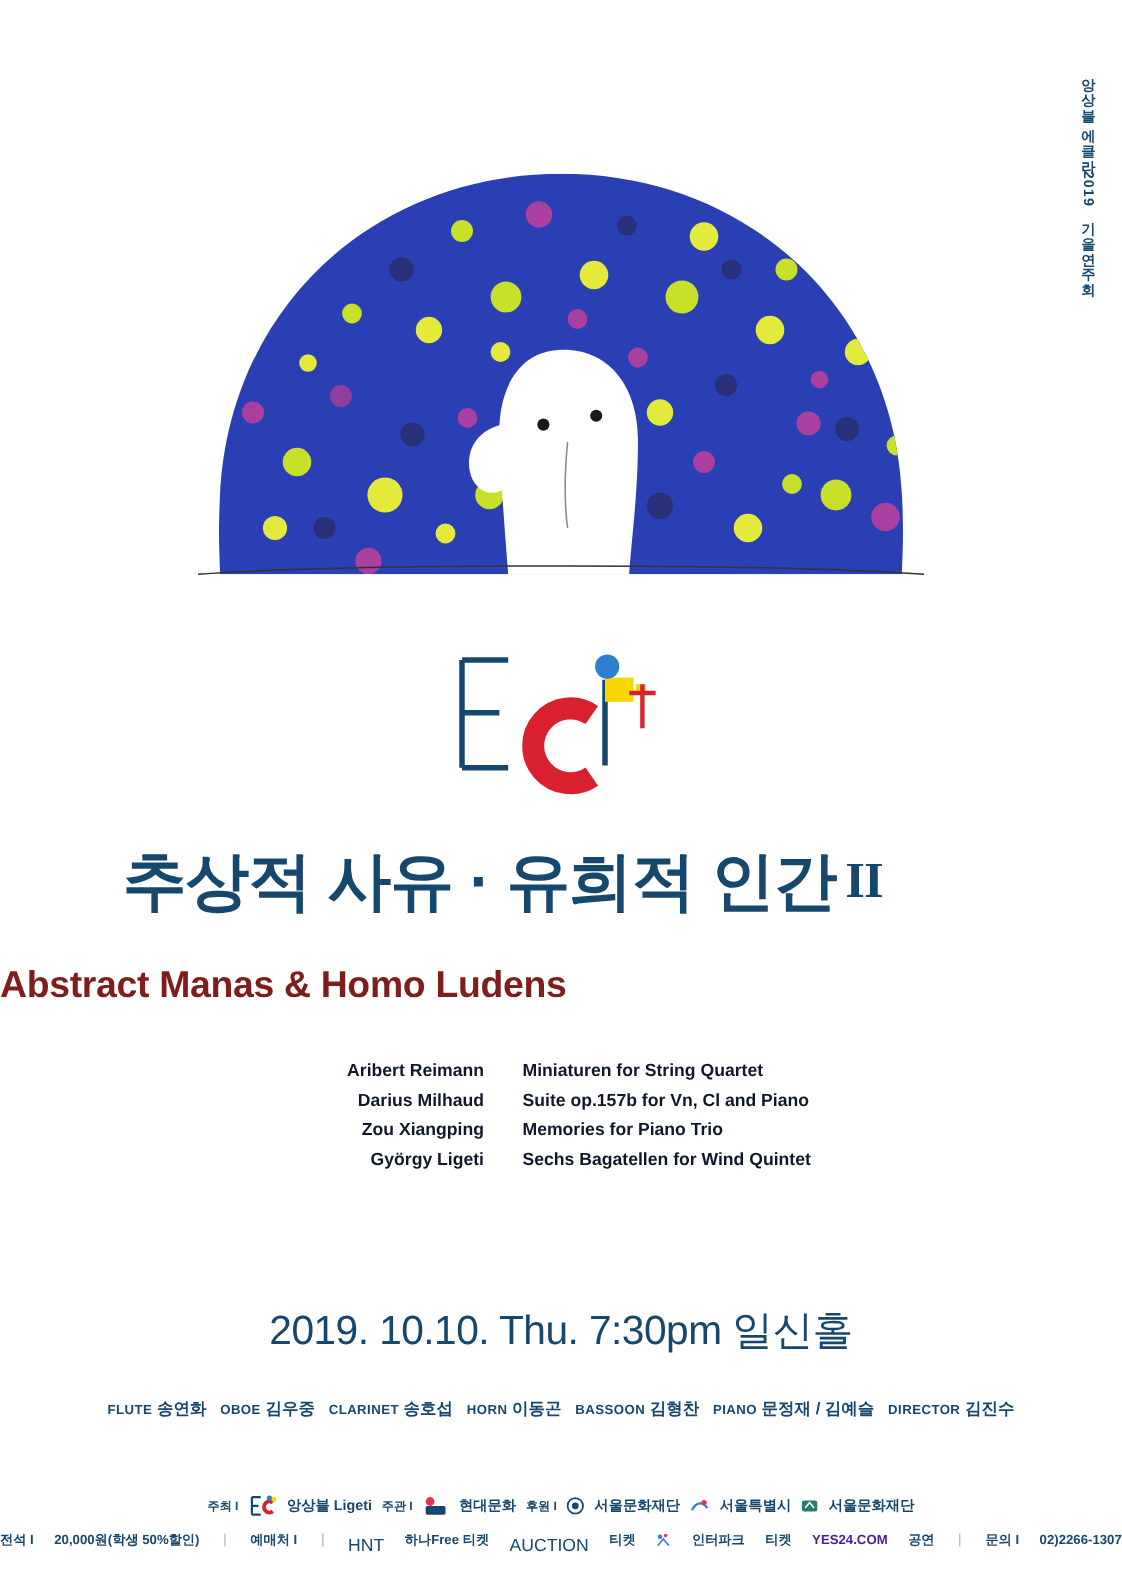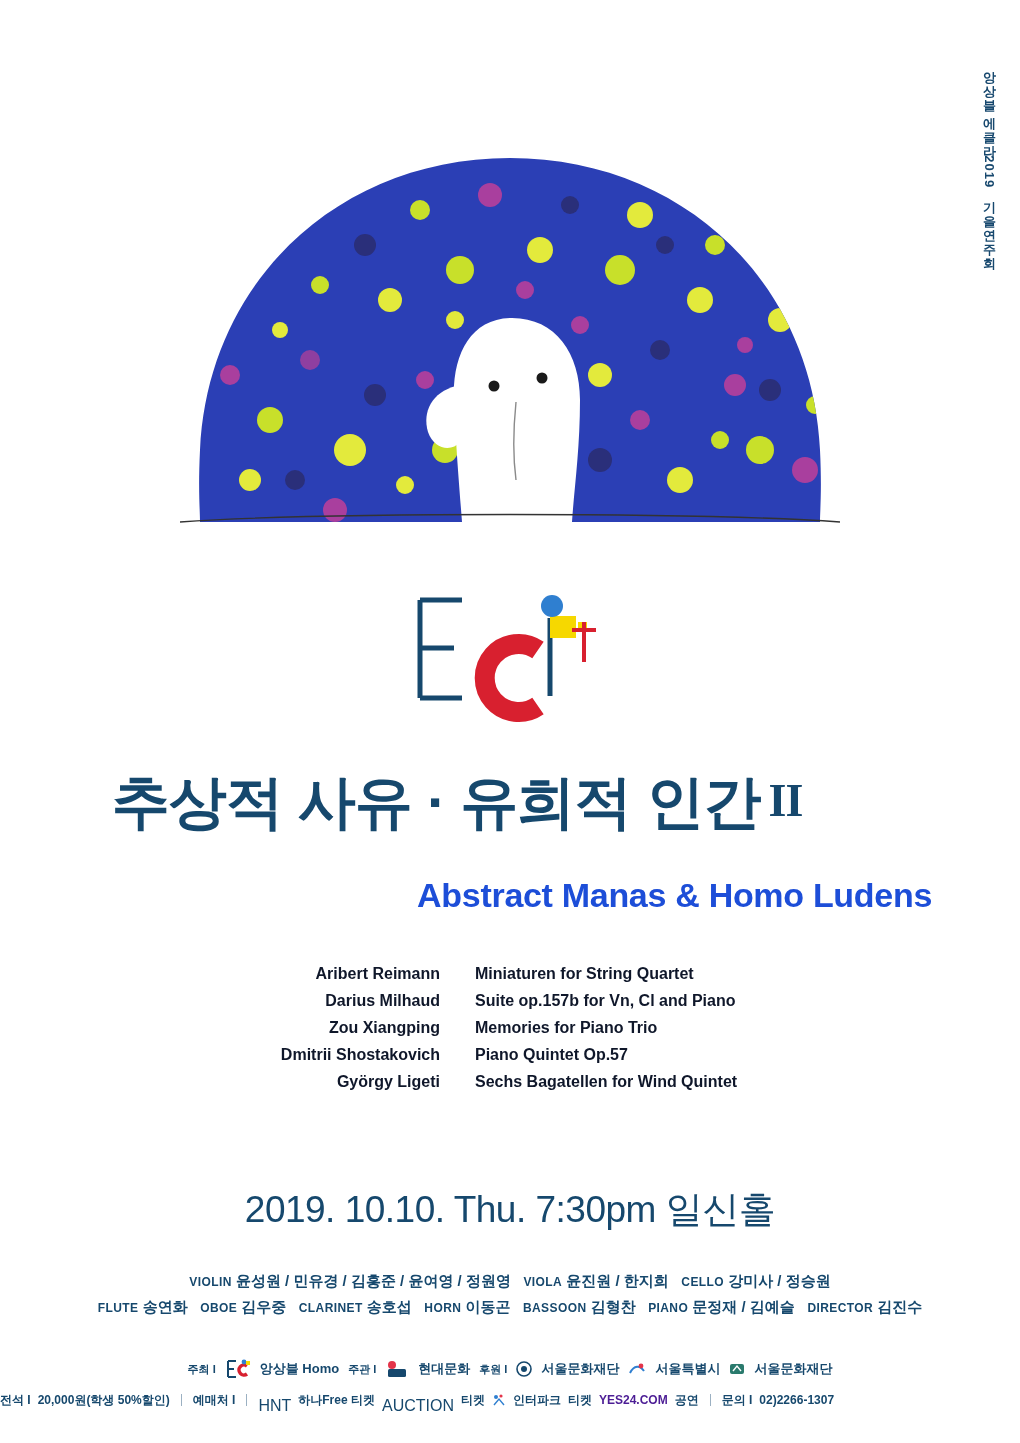--- a/index.html
+++ b/index.html
@@ -69,24 +69,24 @@
     font-size: 46px;
     font-weight: 700;
     vertical-align: 6px;
     margin-left: 8px;
   }
   .title-en {
     position: absolute;
     top: 876px;
     left: 0;
     width: 932px;
-    text-align: right;
+    text-align: left;
     font-size: 34px;
     font-weight: 700;
-    color: #1d4ed8;
+    color: #7f1d1d;
     letter-spacing: -0.3px;
   }
 
   
   .program {
     position: absolute;
     top: 965px;
     left: 0;
     width: 1020px;
     display: flex;
@@ -165,21 +165,21 @@
     vertical-align: middle;
   }
 
   
   .footer {
     position: absolute;
     top: 1385px;
     left: 0;
     width: 1020px;
     display: flex;
-    justify-content: flex-start;
+    justify-content: space-between;
     align-items: center;
     gap: 7px;
     font-size: 12px;
     color: #16486d;
     font-weight: 600;
     white-space: nowrap;
   }
   .footer .sep {
     display: inline-block;
     width: 1px;
@@ -301,42 +301,28 @@
   </div>
   <div class="program-row">
     <div class="program-composer">Darius Milhaud</div>
     <div class="program-work">Suite op.157b for Vn, Cl and Piano</div>
   </div>
   <div class="program-row">
     <div class="program-composer">Zou Xiangping</div>
     <div class="program-work">Memories for Piano Trio</div>
   </div>
   <div class="program-row">
-    <div class="program-composer">Dmitrii Shostakovich</div>
-    <div class="program-work">Piano Quintet Op.57</div>
-  </div>
-  <div class="program-row">
     <div class="program-composer">György Ligeti</div>
     <div class="program-work">Sechs Bagatellen for Wind Quintet</div>
   </div>
 </div>
 
 <div class="date-line">2019. 10.10. Thu. 7:30pm 일신홀</div>
 
 <div class="performers">
-  <div class="line">
-    <span class="role">VIOLIN</span>
-    <span>윤성원 / 민유경 / 김홍준 / 윤여영 / 정원영</span>
-    &nbsp;
-    <span class="role">VIOLA</span>
-    <span>윤진원 / 한지희</span>
-    &nbsp;
-    <span class="role">CELLO</span>
-    <span>강미사 / 정승원</span>
-  </div>
   <div class="line">
     <span class="role">FLUTE</span>
     <span>송연화</span>
     &nbsp;
     <span class="role">OBOE</span>
     <span>김우중</span>
     &nbsp;
     <span class="role">CLARINET</span>
     <span>송호섭</span>
     &nbsp;
@@ -355,21 +341,21 @@
 </div>
 
 <div class="sponsors">
   <span class="lbl">주최 I</span>
   <svg class="mini-logo" width="26" height="22" viewBox="0 0 26 22">
     <path d="M3 3 L3 19 M3 3 L11 3 M3 11 L9 11 M3 19 L11 19" stroke="#16486d" stroke-width="2" fill="none"></path>
     <path d="M22 8 A 5 5 0 1 0 22 16" stroke="#d8202f" stroke-width="3.5" fill="none"></path>
     <circle cx="19" cy="4" r="2.4" fill="#2f7fd0"></circle>
     <rect x="21" y="3" width="4" height="4" fill="#f6d800"></rect>
   </svg>
-  <span class="org">앙상블 Homo</span>
+  <span class="org">앙상블 Ligeti</span>
   <span class="lbl">주관 I</span>
   <svg class="mini-logo" width="24" height="20" viewBox="0 0 24 20">
     <circle cx="7" cy="6" r="4" fill="#e4344a"></circle>
     <rect x="3" y="10" width="18" height="8" rx="1.5" fill="#16486d"></rect>
   </svg>
   <span class="org">현대문화</span>
   <span class="lbl">후원 I</span>
   <svg class="mini-logo" width="16" height="16" viewBox="0 0 16 16">
     <circle cx="8" cy="8" r="7" fill="none" stroke="#16486d" stroke-width="1.6"></circle>
     <circle cx="8" cy="8" r="3" fill="#16486d"></circle>

